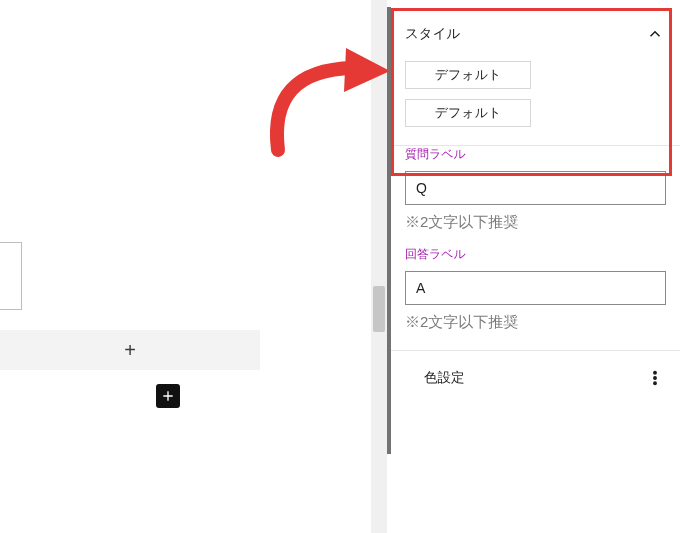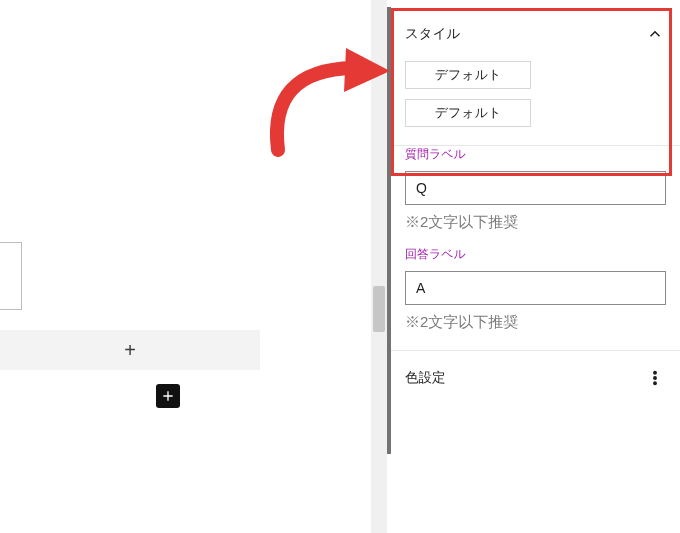--- a/index.html
+++ b/index.html
@@ -73,21 +73,21 @@
       <div class="field-label first">質問ラベル</div>
       <input class="text-input" value="Q" style="">
       <div class="hint">※2文字以下推奨</div>
 
       <div class="field-label">回答ラベル</div>
       <input class="text-input" value="A" style="">
       <div class="hint">※2文字以下推奨</div>
     </div>
   </div>
 
-  <div class="panel" style="border-bottom:none;">
+  <div class="panel" style="border-bottom:none;padding-left:19px;">
     <div class="panel-head">
       <div class="panel-title">色設定</div>
       <div class="chev kebab">
         <svg viewBox="0 0 24 24">
             <circle cx="12" cy="5" r="1.6"></circle>
             <circle cx="12" cy="12" r="1.6"></circle>
             <circle cx="12" cy="19" r="1.6"></circle>
           </svg>
       </div>
     </div>

